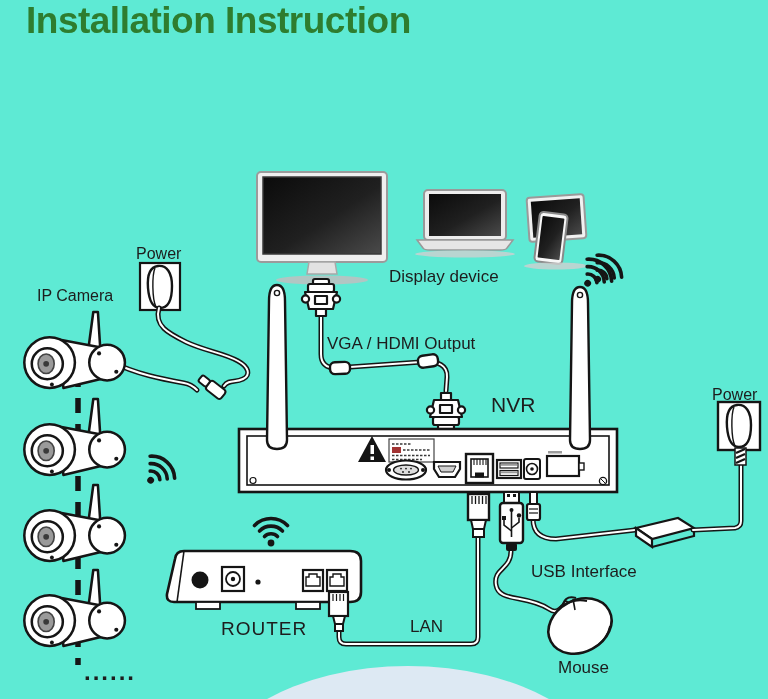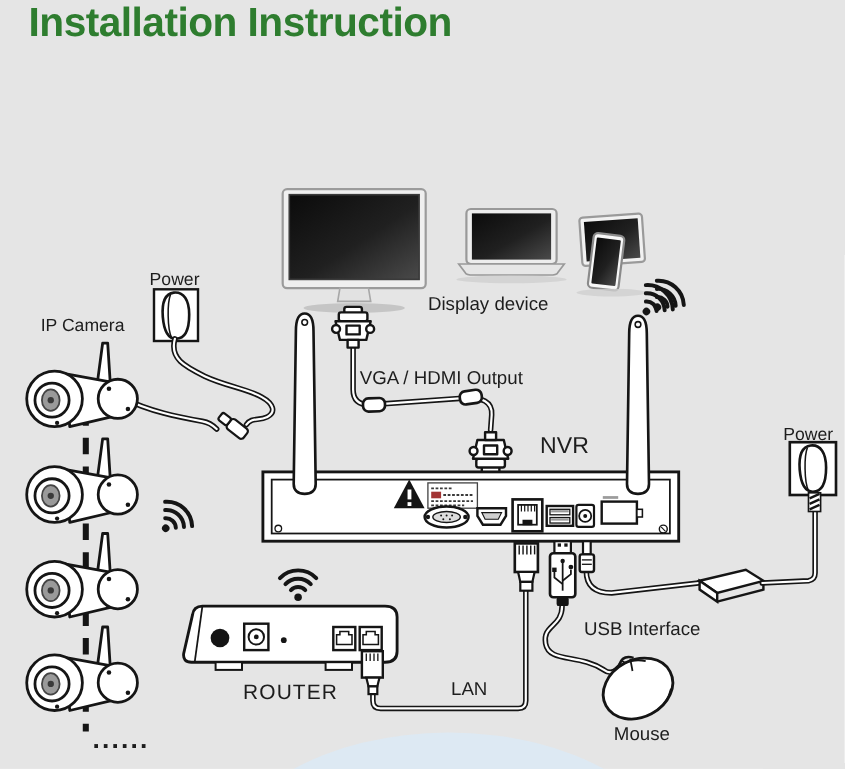--- a/index.html
+++ b/index.html
@@ -1,16 +1,16 @@
 <!DOCTYPE html>
 <html><head>
 <meta charset="utf-8">
 <style>
   html,body{margin:0;padding:0;background:#ffffff;}
-  .stage{position:relative;width:768px;height:699px;overflow:hidden;background:#e5e5e5;
+  .stage{position:relative;width:768px;height:699px;overflow:hidden;background:#5eead4;
          font-family:"Liberation Sans",sans-serif;}
   h1.title{position:absolute;left:26px;top:0px;margin:0;font-size:37px;font-weight:bold;
            color:#2e7d2f;letter-spacing:-0.5px;font-family:"Liberation Sans",sans-serif;}
   svg{position:absolute;left:0;top:0;}
   text{font-family:"Liberation Sans",sans-serif;fill:#1d1d1d;}
   .lbl{font-size:17px;}
   .lbl-sm{font-size:16px;}
   .lbl-nvr{font-size:21px;}
   .lbl-router{font-size:19px;letter-spacing:1px;}
   .dots{font-size:24px;font-weight:bold;letter-spacing:2px;}

